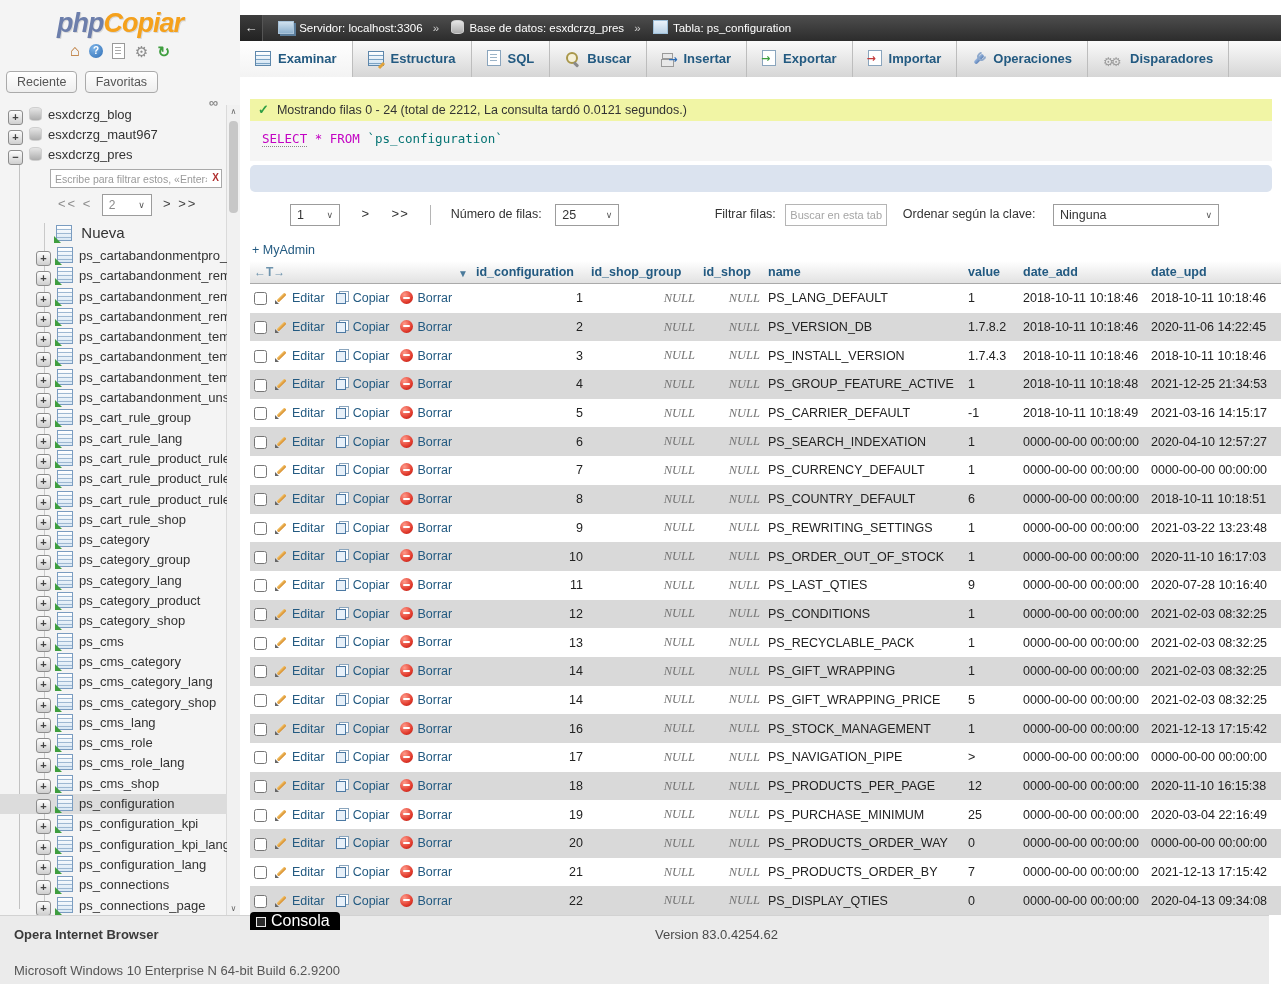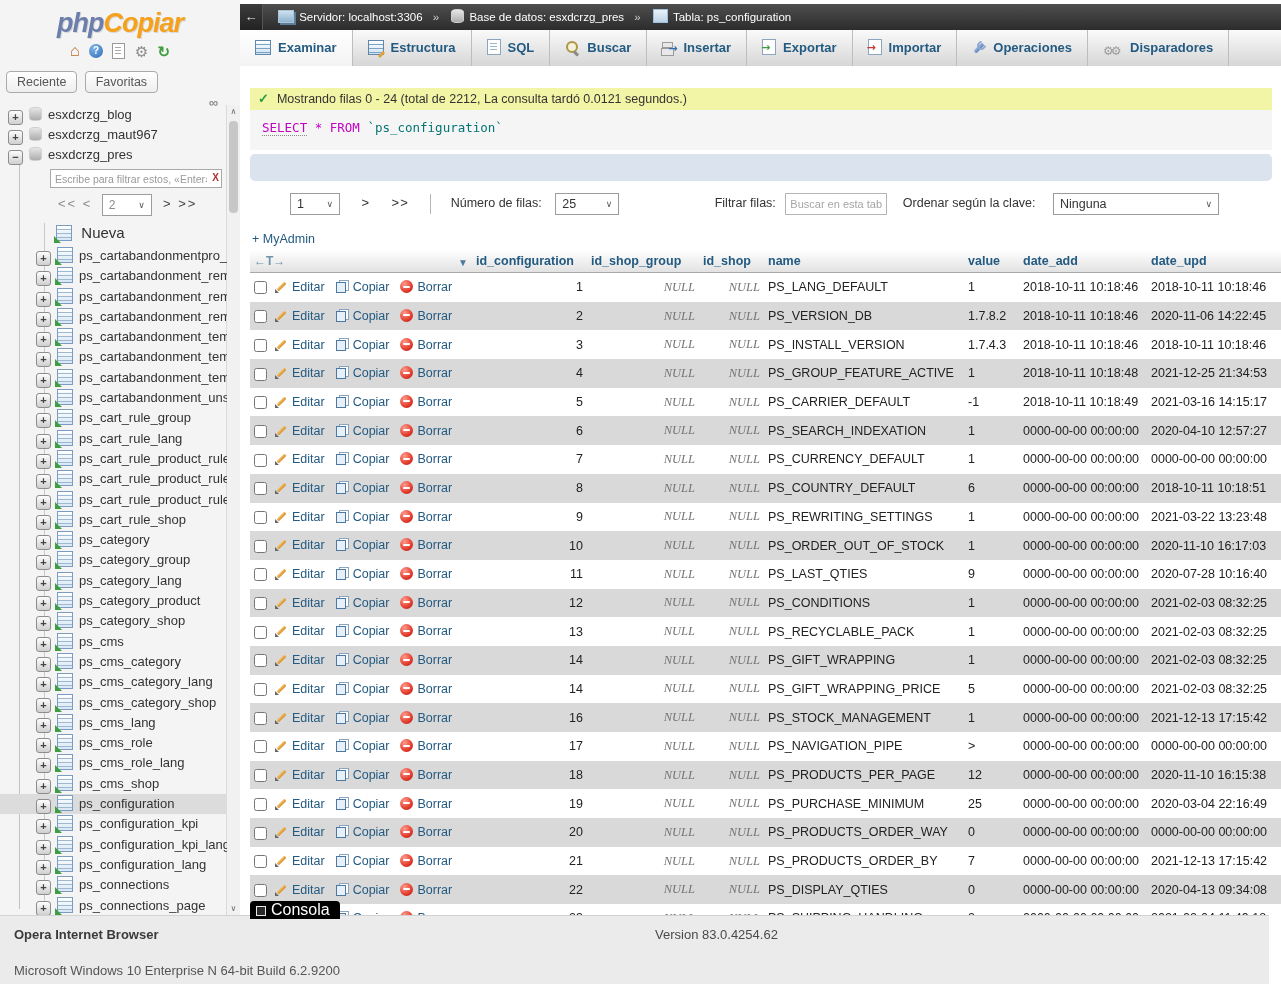--- a/index.html
+++ b/index.html
@@ -54,21 +54,21 @@
   #table-list li{height:20.3px;line-height:20.3px;padding-left:36px;white-space:nowrap;overflow:hidden;position:relative;z-index:2;cursor:pointer;}
   #table-list li.selected{background:#dcdcdc;}
   #table-list li .tlabel{font-size:13px;color:#333;}
 
   .side-scroll{position:absolute;right:0;top:105px;bottom:0;width:13px;background:#f1f1f1;border-left:1px solid #dadada;}
   .side-scroll .sarr{position:absolute;left:0;width:13px;text-align:center;font-size:8px;color:#666;cursor:pointer;}
   .sarr.up{top:2px;} .sarr.down{bottom:2px;}
   .sthumb{position:absolute;left:2px;top:16px;width:9px;height:92px;background:#c7c7c7;border-radius:4px;cursor:pointer;}
 
   
-  .main{position:absolute;left:240px;top:4px;right:0;height:915px;background:#84cc16;padding-left:24px;}
+  .main{position:absolute;left:240px;top:15px;right:0;height:915px;background:#84cc16;padding-left:24px;}
   .crumbbar{position:absolute;left:0;top:0;right:0;height:26px;background:linear-gradient(#4e4e4e,#2c2c2c);color:#fff;
             font-size:11.5px;line-height:26px;white-space:nowrap;}
   .backbtn{display:inline-block;width:22px;height:26px;background:linear-gradient(#3c3c3c,#222);border-right:1px solid #555;
            color:#eee;text-align:center;font-size:13px;cursor:pointer;vertical-align:top;margin-right:10px;}
   .crumbbar .ci{display:inline-block;vertical-align:-2px;margin:0 5px 0 2px;}
   [data-name="server-icon"]{width:14px;height:11px;background:linear-gradient(#cfe0ee,#8fb2cf);border:1px solid #aac4da;box-shadow:2px 2px 0 #5b7d9b;}
   [data-name="database-icon"]{width:11px;height:12px;background:linear-gradient(#e6e6e6,#adadad);border:1px solid #cfcfcf;border-radius:5px/3px;}
   [data-name="table-icon-small"]{width:13px;height:12px;background:linear-gradient(#eaf2fa,#bcd3e6);border:1px solid #9fc0da;}
   .crumb{cursor:pointer;}
   .sep{color:#cfcfcf;margin:0 7px;}

